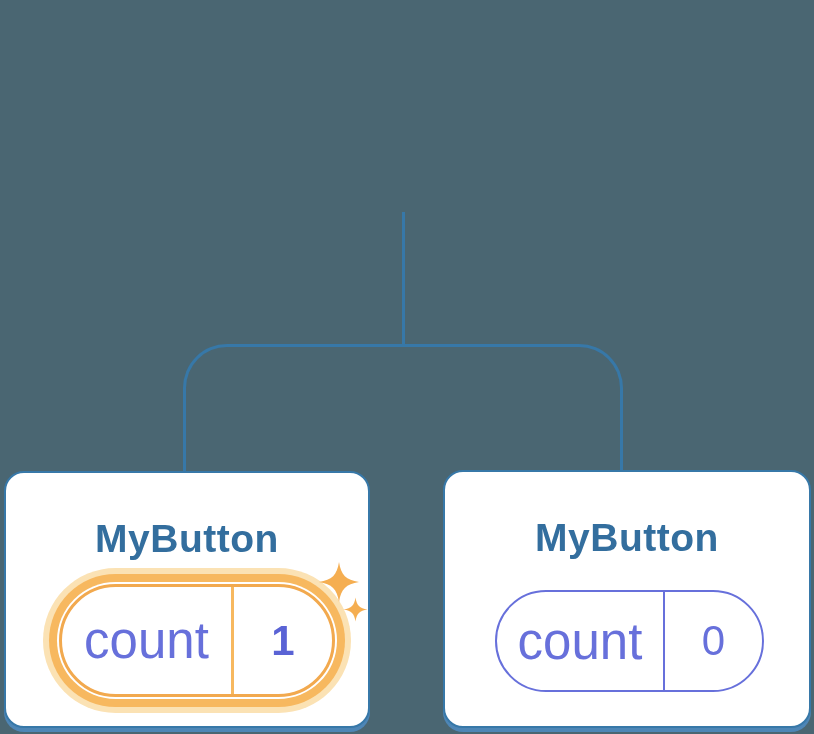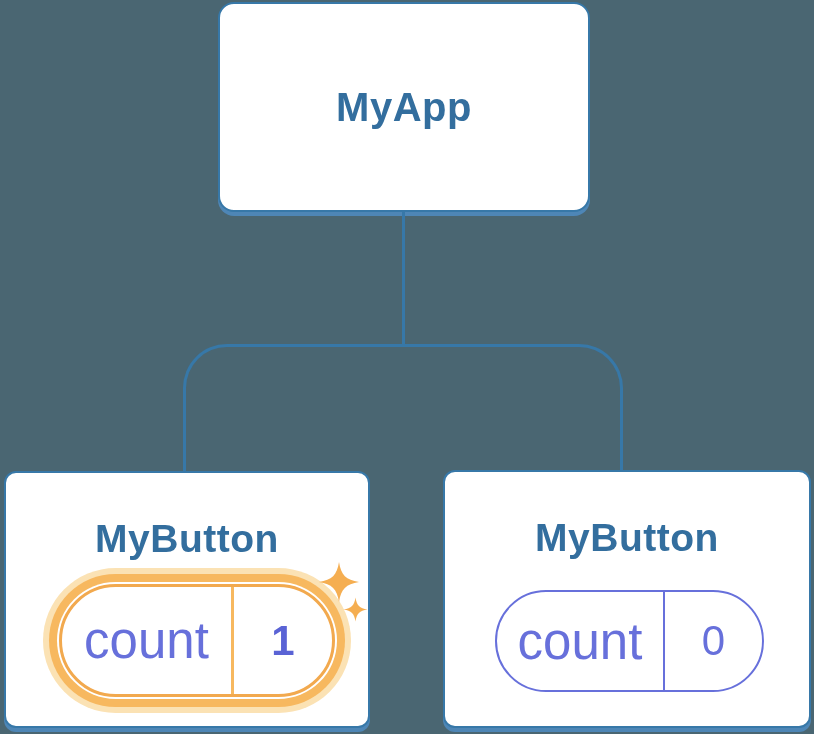--- a/index.html
+++ b/index.html
@@ -16,21 +16,21 @@
     background:var(--background);
     font-family:"Liberation Sans", sans-serif;
   }
   .card{
     position:absolute; background:var(--card-bg);
     border:2.5px solid var(--stroke); border-radius:16px;
     box-shadow:0 4px 0 0 var(--stroke-shadow);
   }
   .card.root{left:218px; top:2px; width:372px; height:210px;
     display:flex; align-items:center; justify-content:center;}
-  .card.child{border-radius:12px;}
+  .card.child{border-radius:20px;}
   .card.child.left{left:4px; top:471px; width:366px; height:257px;}
   .card.child.right{left:443px; top:470px; width:368px; height:258px;}
   .node-title{
     color:var(--title-text); font-size:40px; font-weight:700; letter-spacing:0.5px;
   }
   .child .node-title{
     position:absolute; left:0; right:0; top:44px; text-align:center; font-size:39px;
   }
   .stem{
     position:absolute; left:402px; top:212px; width:3px; height:133px;
@@ -68,23 +68,20 @@
   }
   .pill.plain .pill-key{width:168px; border-right:2px solid var(--state-text);}
   .sparkles{position:absolute; left:300px; top:80px; width:70px; height:70px;}
   .sparkles path{fill:var(--sparkle);}
 </style>
 </head>
 <body>
 
 <div class="stage">
 
-  <div class="card root">
-    <div class="node-title">MyApp</div>
-  </div>
 
   <div class="stem"></div>
   <div class="bracket"></div>
 
   <div class="card child left">
     <div class="node-title">MyButton</div>
     <div class="pill highlighted">
       <div class="pill-key">count</div>
       <div class="pill-value">1</div>
     </div>

